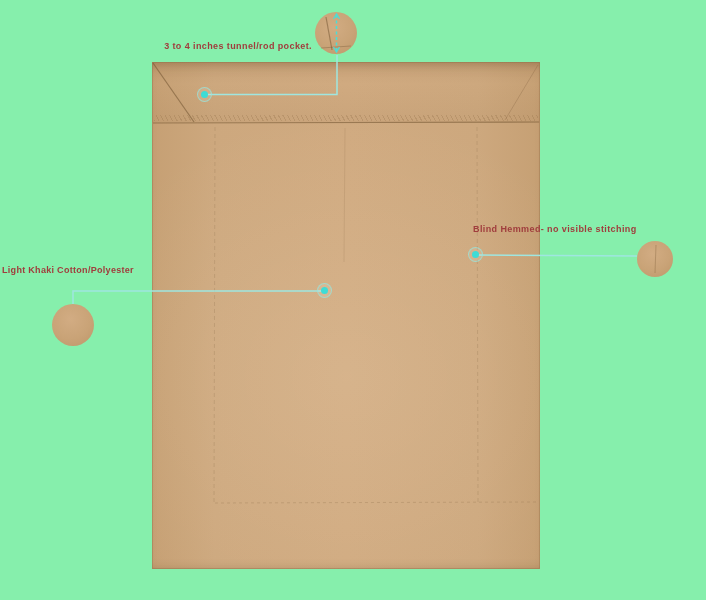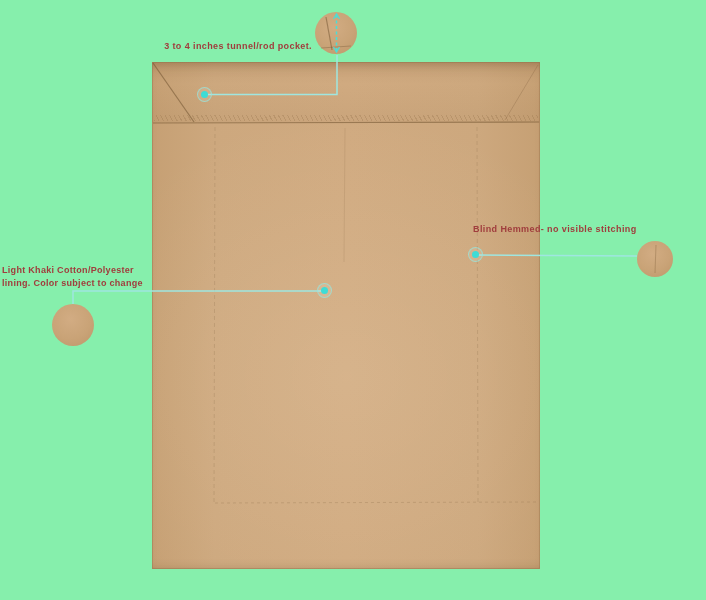--- a/index.html
+++ b/index.html
@@ -127,16 +127,15 @@
   <div class="label label-top">
     <span>3 to 4 inches tunnel/rod pocket.</span>
   </div>
 
   <div class="label label-right">
     <div>Blind Hemmed- no visible stitching</div>
   </div>
 
   <div class="label label-left">
     <div>Light Khaki Cotton/Polyester</div>
-    <div>lining. Color subject to change</div>
   </div>
 
 </div>
 
 </body></html>

